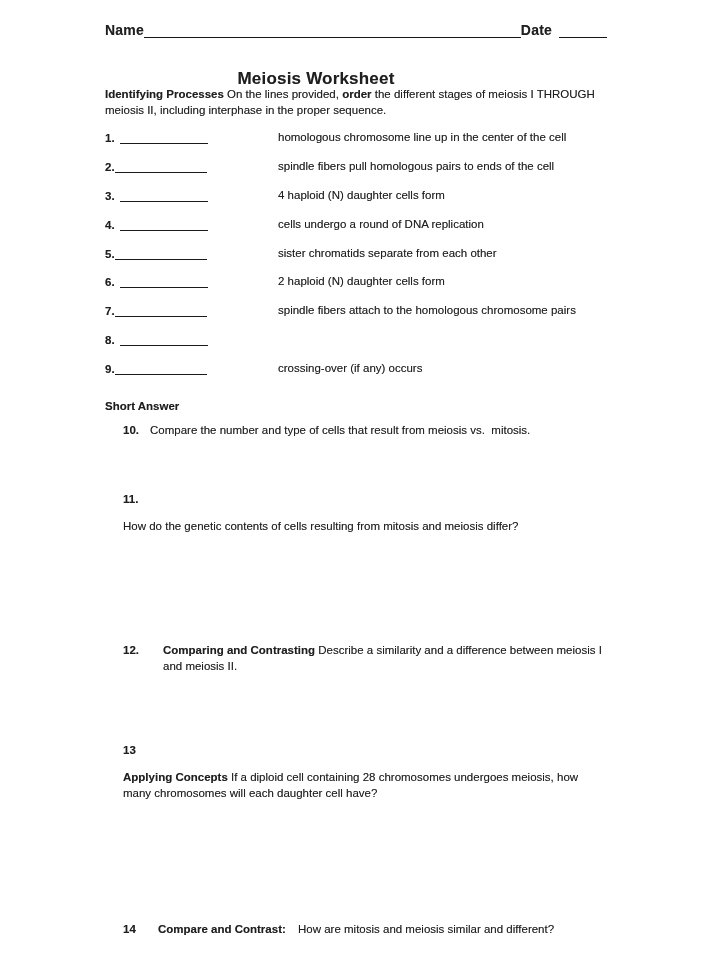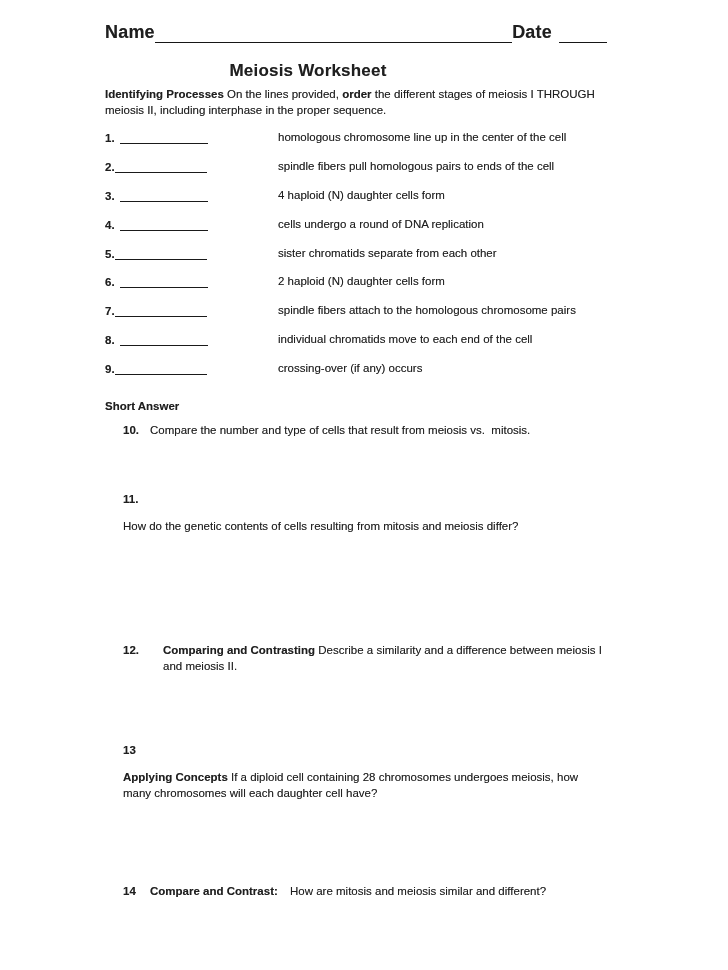--- a/index.html
+++ b/index.html
@@ -17,31 +17,31 @@
 
   
   .header-row {
     position: absolute;
     left: 105px;
     top: 22px;
     width: 502px;
     display: flex;
     align-items: flex-end;
   }
-  .hlabel { font-weight: bold; font-size: 18px; letter-spacing: 0.2px; }
+  .hlabel { font-weight: bold; font-size: 14px; letter-spacing: 0.2px; }
   .line-fill { flex: 1; border-bottom: 1.8px solid #161616; }
   .line-date { width: 48px; border-bottom: 1.8px solid #161616; margin-left: 7px; }
 
   
   .title {
     position: absolute;
     top: 53px;
     left: 0;
     width: 600px;
-    margin: 8px;
+    margin: 16px;
     text-align: center;
     font-size: 17px;
     font-weight: bold;
     letter-spacing: 0.2px;
   }
 
   
   .instructions {
     position: absolute;
     left: 105px;
@@ -78,21 +78,21 @@
   .q { display: flex; margin-left: 18px; }
   .qnum { flex: 0 0 27px; font-weight: bold; }
   .qtext { width: 472px; }
   .qtext .lead { font-weight: bold; }
   .qtext .lead14 { font-weight: bold; margin-right: 9px; }
   .qtext > span { white-space: pre-wrap; }
   .q10 { margin-top: 8px; }
   .q11 { margin-top: 53px; flex-direction: column; }
   .q12 { margin-top: 108px; gap: 13px; }
   .q13 { margin-top: 68px; flex-direction: column; }
-  .q14 { margin-top: 82px; }
+  .q14 { margin-top: 120px; gap: 8px; }
 </style>
 </head>
 <body>
 
 <div class="page">
 
   <div class="header-row">
     <span class="hlabel">Name</span>
     <div class="line-fill"></div>
     <span class="hlabel">Date</span>
@@ -143,21 +143,20 @@
       <span class="item-desc">2 haploid (N) daughter cells form</span>
     </div>
     <div class="item">
       <span class="item-num">7.</span>
       <span class="item-line"></span>
       <span class="item-desc">spindle fibers attach to the homologous chromosome pairs</span>
     </div>
     <div class="item">
       <span class="item-num">8.</span>
       <span class="item-line gap"></span>
-      <span class="item-desc">individual chromatids move to each end of the cell</span>
     </div>
     <div class="item">
       <span class="item-num">9.</span>
       <span class="item-line"></span>
       <span class="item-desc">crossing-over (if any) occurs</span>
     </div>
   </div>
 
   <div class="short-answer">
     <div class="sa-heading">Short Answer</div>

